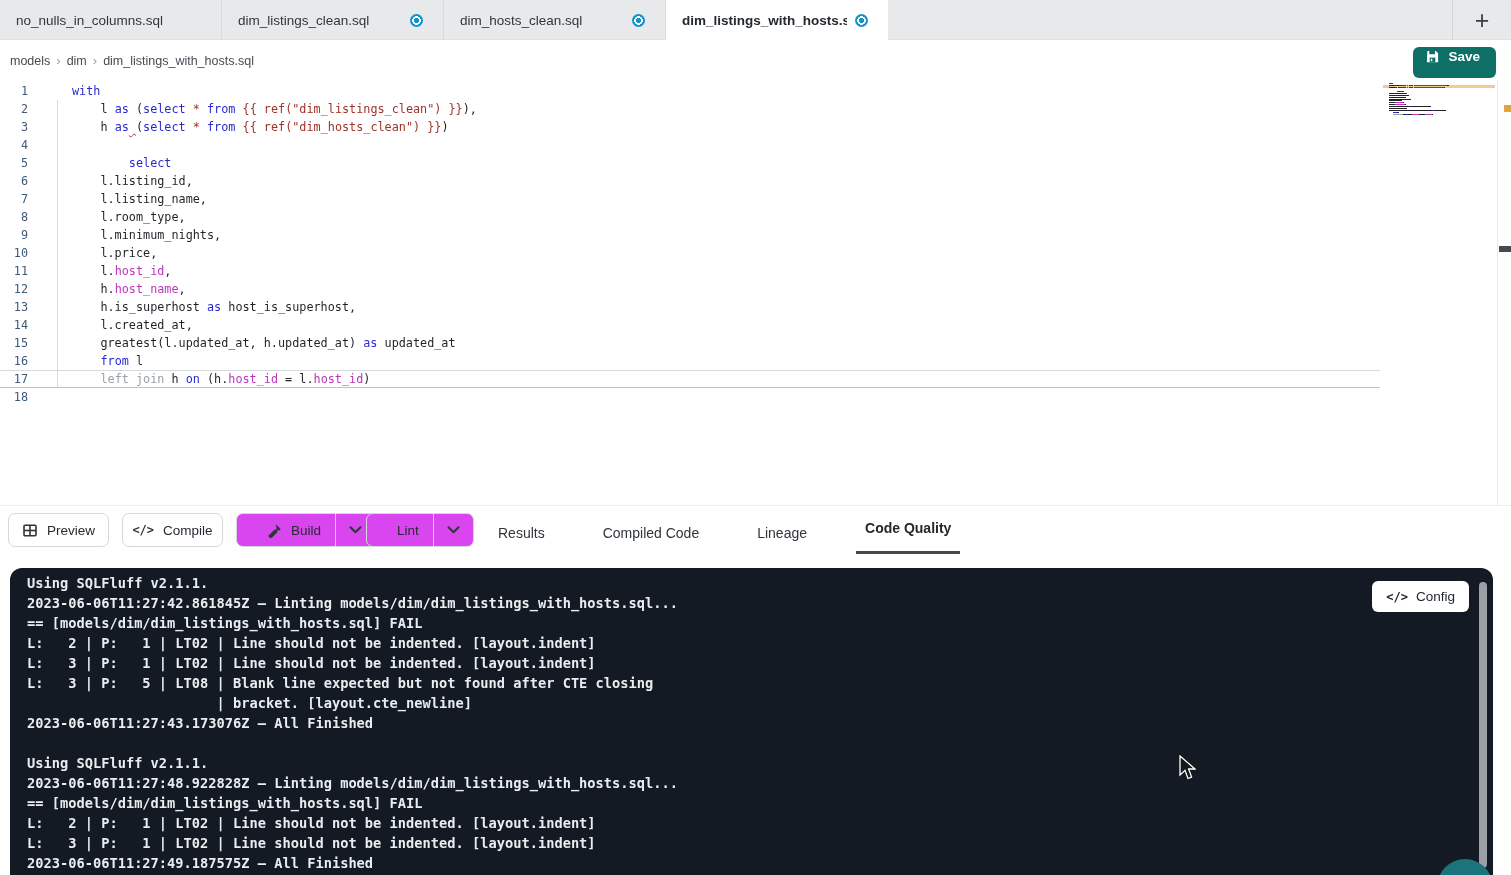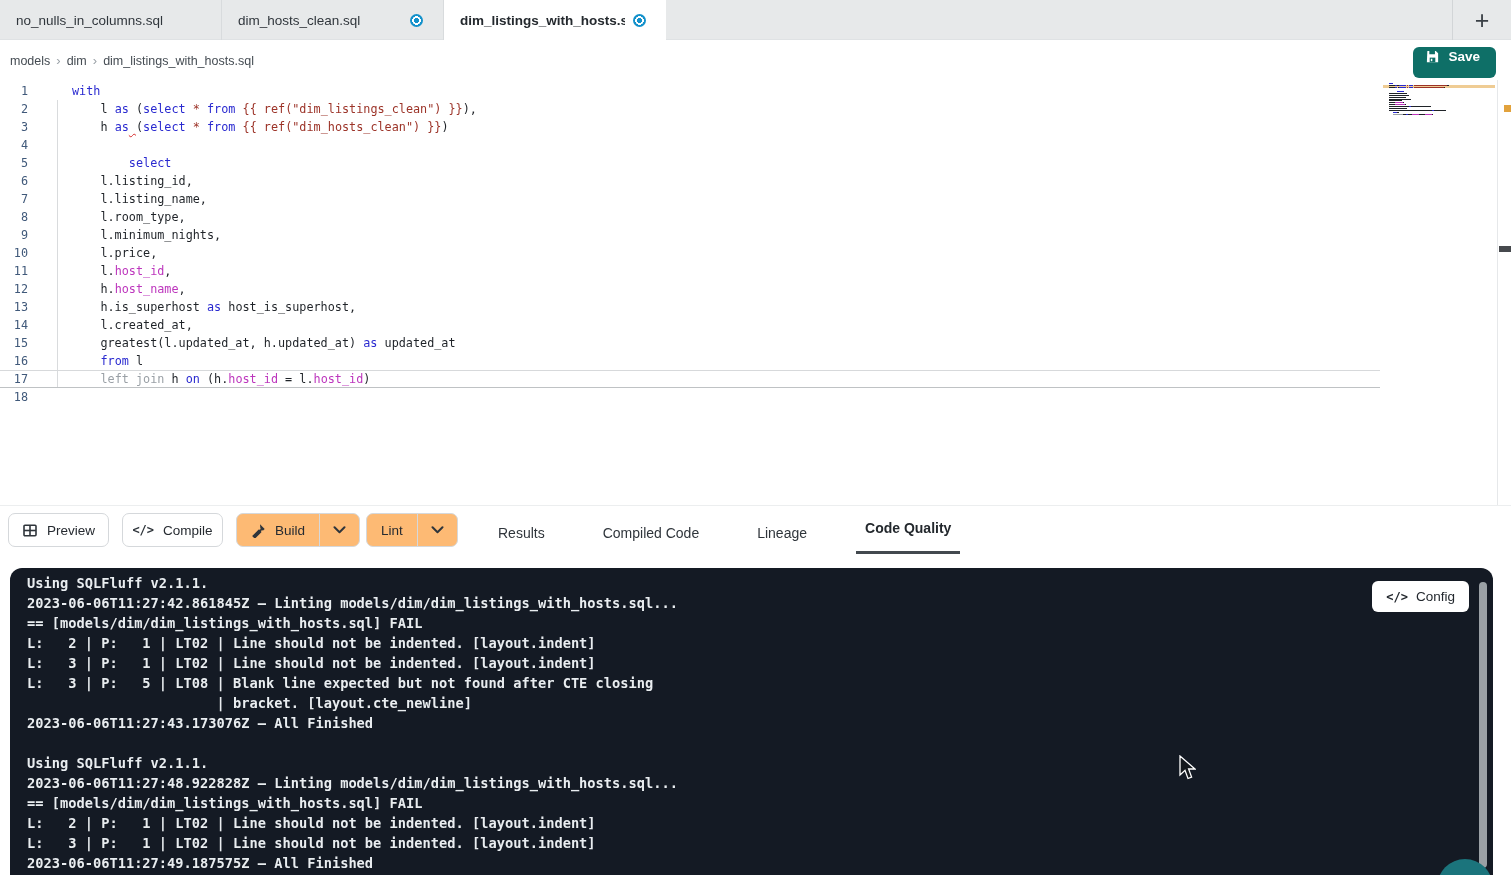--- a/index.html
+++ b/index.html
@@ -56,21 +56,21 @@
   .ov-thumb { position:absolute; left:1499px; top:166px; width:12px; height:6px; background:#46494d; }
 
   
   .actionbar { position:absolute; left:0; top:505px; width:1511px; height:63px;
     background:#fff; border-top:1px solid #eceeef; }
   .btn { position:absolute; top:7px; height:34px; background:#fff; border:1px solid #d5d8db;
     border-radius:7px; display:flex; align-items:center; justify-content:center; gap:9px;
     font-size:13.5px; color:#262b31; cursor:pointer; }
   .btn .glyph { font-family:"DejaVu Sans Mono", monospace; font-size:12px; font-weight:bold; color:#2f353b; }
   .split { position:absolute; top:7px; height:34px; display:flex; border:1px solid #d5d8db;
-    border-radius:7px; background:#fdba74; overflow:hidden; }
+    border-radius:7px; background:#d946ef; overflow:hidden;padding-left:16px; }
   .split .main { display:flex; align-items:center; gap:9px; padding:0 14px;
     font-size:13.5px; color:#262b31; cursor:pointer; }
   .split .chev { display:flex; align-items:center; justify-content:center; width:40px;
     border-left:1px solid #d5d8db; cursor:pointer; }
   .ptabs { position:absolute; left:495px; top:0; height:54px; display:flex; gap:52px; }
   .ptab { font-size:14px; color:#2f353b; padding:0 3px; display:flex; align-items:center; cursor:pointer; position:relative; }
   .ptab.active { font-weight:bold; color:#23282d; align-items:flex-start; padding-top:14px; }
   .ptab.active::after { content:""; position:absolute; left:-6px; right:-6px; bottom:6px; height:3px; background:#43494f; }
 
   
@@ -89,20 +89,24 @@
     background:var(--fab-teal); cursor:pointer; }
 
   .cursor { position:absolute; left:1178px; top:755px; pointer-events:none; }
 </style>
 </head>
 <body>
 
 <div class="tabbar">
   <div class="tab">
     <span class="tab-label">no_nulls_in_columns.sql</span>
+  </div>
+  <div class="tab">
+    <span class="tab-label">dim_listings_clean.sql</span>
+    <span class="dot"></span>
   </div>
   <div class="tab">
     <span class="tab-label">dim_hosts_clean.sql</span>
     <span class="dot"></span>
   </div>
   <div class="tab active">
     <span class="tab-label">dim_listings_with_hosts.sql</span>
     <span class="dot"></span>
   </div>
   <div class="tab-gap"></div>

